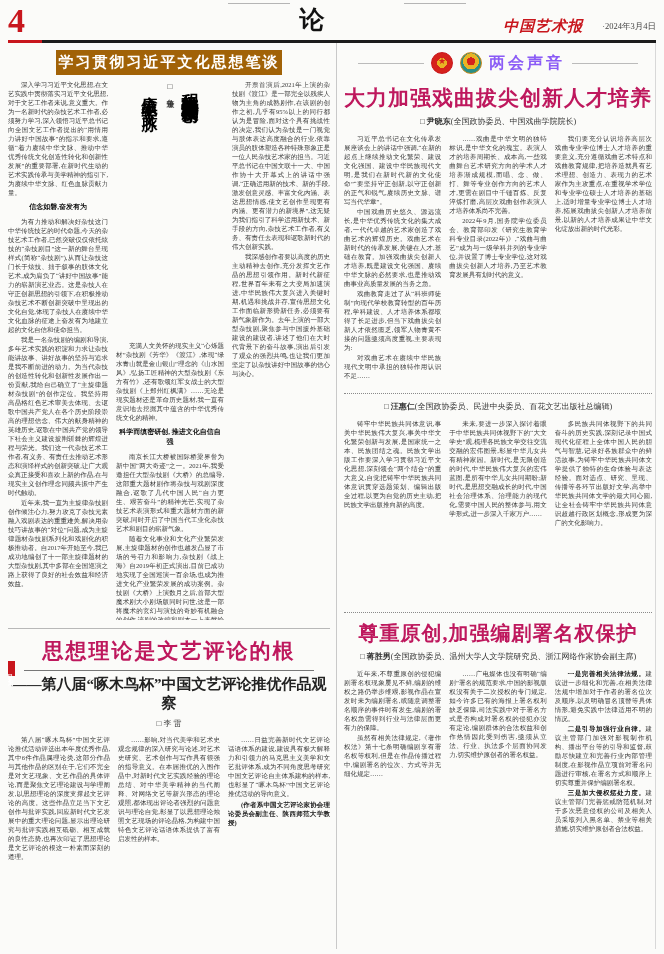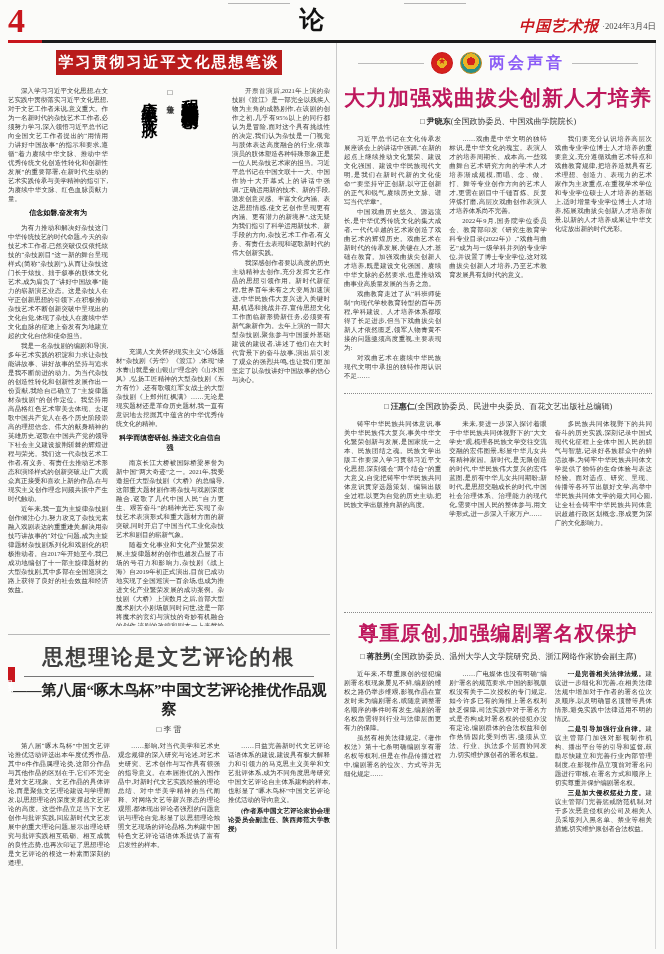--- a/index.html
+++ b/index.html
@@ -6,49 +6,49 @@
   html,body { width:664px; height:954px; overflow:hidden; background:#fbfbf9;
     font-family:"Liberation Serif", serif; color:#2e2e2e; }
   
   .header { display:flex; align-items:flex-end; padding:6px 8px 2px; height:38px; }
   .header-left { display:flex; align-items:flex-end; gap:6px; width:220px; }
   .page-num { color:#c8161d; font-size:34px; line-height:0.85; font-weight:bold; }
   .edition-info { font-size:7.5px; color:#555; line-height:1.5; white-space:nowrap; }
   .header-center { flex:1; display:flex; align-items:center; justify-content:center; gap:10px; }
   .hline { width:78px; height:1px; background:#b5b5b5; }
   .section-title { font-size:25px; font-weight:bold; letter-spacing:5px; color:#111; }
-  .header-right { width:190px; display:flex; align-items:center; justify-content:flex-end; gap:3px; white-space:nowrap; }
+  .header-right { width:190px; display:flex; align-items:center; justify-content:flex-end; gap:19px; white-space:nowrap; }
   .masthead { color:#c8161d; font-size:15px; font-weight:bold; font-style:italic; letter-spacing:1px; }
   .m-date { font-size:8.5px; color:#444; }
   .header-rule { position:relative; height:3px; background:#1c1c1c; margin:2px 8px 0; }
   .header-rule::before { content:""; position:absolute; left:0; top:0; width:34px; height:3px; background:#c8161d; }
   
   .main { display:flex; padding:0 8px; height:906px; }
   .left-region { width:322px; }
   .right-region { flex:1; border-left:1px solid #c9c9c9; border-right:1px solid #d8d8d8; margin-left:6px; padding-left:7px; padding-right:3px; }
   
-  .banner { width:226px; height:25px; margin:7px auto 11px; background:#b91c1c; color:#fff;
+  .banner { width:226px; height:25px; margin:7px auto 5px; background:#a16207; color:#fff;
     font-size:15px; font-weight:bold; letter-spacing:2px; text-align:center; line-height:25px; }
   
   .para { font-size:6.5px; line-height:9px; text-align:justify; text-indent:2em; margin-bottom:1px; color:#3a3a3a; }
   .para b { color:#111; }
   .subhead { font-size:7px; font-weight:bold; text-align:center; text-indent:0; margin:5px 0; color:#111; line-height:10px; }
   .endnote { font-size:6.5px; line-height:9px; font-weight:bold; text-indent:2em; text-align:justify; color:#222; margin-top:2px; }
   
   .la-cols { display:grid; grid-template-columns:100px 108px 1fr; gap:8px; height:540px; overflow:hidden; }
   .col { overflow:hidden; }
   .title-block { display:flex; flex-direction:row-reverse; justify-content:center; gap:4px; height:254px; margin-bottom:7px; }
   .vt-author { writing-mode:vertical-rl; font-size:8px; color:#333; padding-top:2px; }
   .vt-a { writing-mode:vertical-rl; font-size:17px; font-weight:bold; letter-spacing:1px; color:#000; }
   .vt-b { writing-mode:vertical-rl; font-size:16px; font-weight:bold; letter-spacing:4px; color:#000; padding-top:2px; }
   
   .bottom-article { border-top:1px solid #b8b8b8; margin-top:8px; padding-top:6px; position:relative; height:300px; overflow:hidden; }
   .shixian-tab { position:absolute; left:-7px; top:32px; width:14px; padding:4px 0 5px;
     background:#c8161d; color:#fff; writing-mode:vertical-rl; font-size:10px; letter-spacing:3px; text-align:center; }
-  .ba-title { font-size:21px; font-weight:bold; letter-spacing:2px; text-align:center; color:#404040;
+  .ba-title { font-size:21px; font-weight:bold; letter-spacing:2px; text-align:center; color:#be185d;
     border-bottom:1px solid #777; padding-bottom:5px; margin:2px 16px 4px; }
   .ba-subtitle { font-size:15px; font-weight:bold; text-align:center; color:#222; margin-bottom:5px; }
   .ba-author { font-size:8px; text-align:center; color:#333; margin-bottom:6px; }
   .ba-cols { display:grid; grid-template-columns:repeat(3,1fr); gap:8px; height:222px; overflow:hidden; }
   
   .session-header { display:flex; align-items:center; justify-content:center; gap:7px; margin:9px 0 10px; }
   .sh-line { width:66px; height:1px; background:#bbb; }
   .emblem { width:22px; height:22px; border-radius:50%; position:relative; flex:0 0 auto; }
   .emblem-national { background:radial-gradient(circle at 50% 50%, #e8b424 0 34%, #d6221c 35% 100%); border:1.5px solid #c8161d; }
   .emblem-national::after { content:"★"; position:absolute; left:0; right:0; top:3px; text-align:center; font-size:9px; color:#d6221c; }

